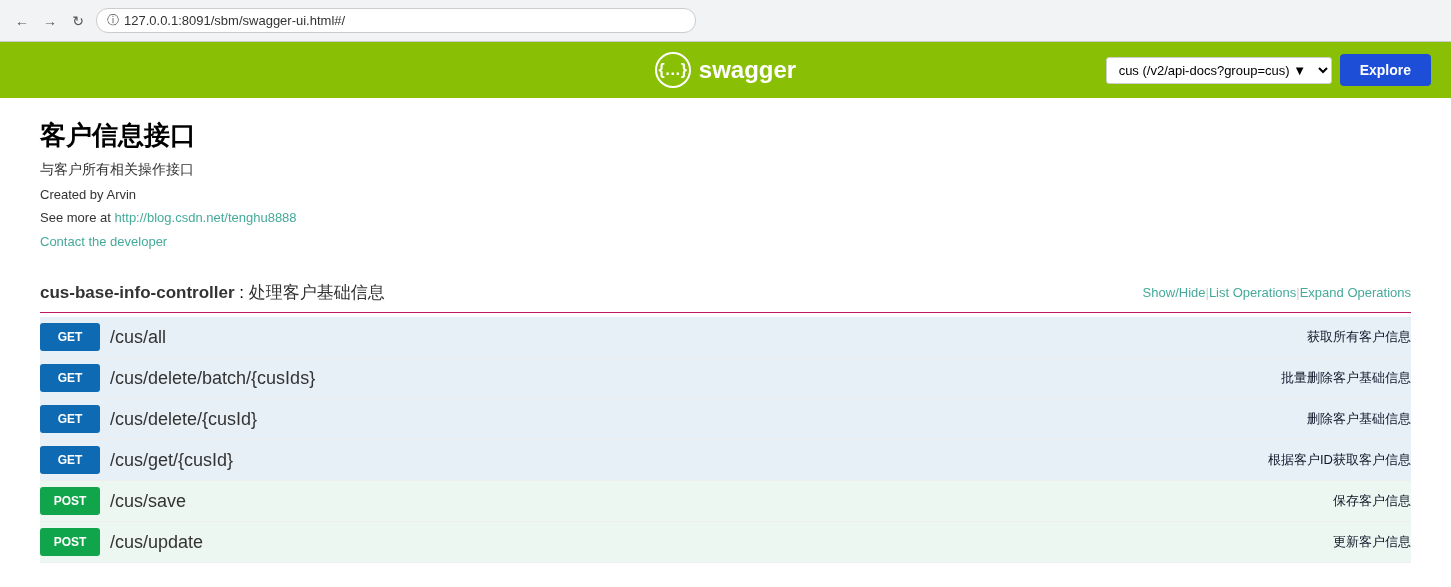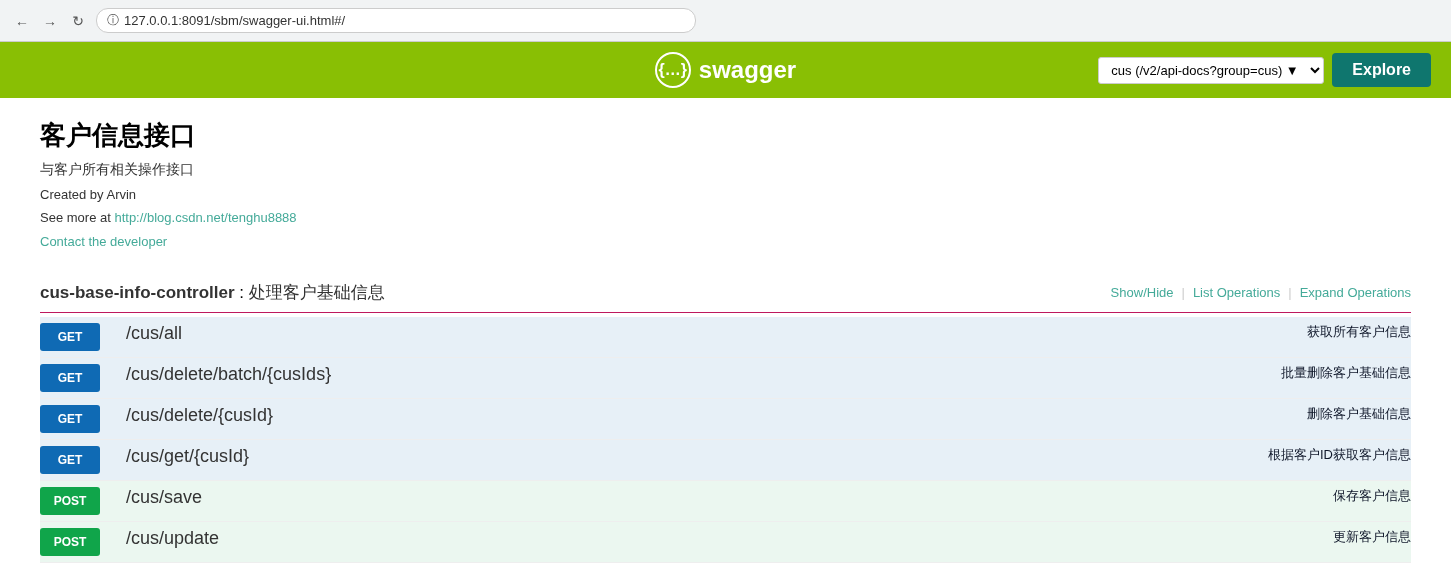--- a/index.html
+++ b/index.html
@@ -68,25 +68,25 @@
       gap: 8px;
     }
     .swagger-select {
       padding: 4px 8px;
       font-size: 13px;
       border: 1px solid #ccc;
       border-radius: 3px;
       background: white;
     }
     .explore-btn {
-      background: #0f766e;
+      background: #1d4ed8;
       color: white;
       border: none;
       padding: 8px 20px;
-      font-size: 16px;
+      font-size: 14px;
       font-weight: bold;
       border-radius: 4px;
       cursor: pointer;
     }
 
     
     .main-content {
       padding: 20px 40px;
       max-width: 1451px;
     }
@@ -129,39 +129,39 @@
     }
     .controller-title .controller-name {
       font-weight: bold;
       color: #333;
     }
     .controller-title .controller-desc {
       color: #333;
     }
     .controller-actions {
       display: flex;
-      gap: 8px;
+      gap: 0;
       font-size: 13px;
     }
     .controller-actions a {
       color: #4a9;
       text-decoration: none;
       cursor: pointer;
     }
     .controller-actions .divider {
       color: #ccc;
     }
 
     
     .api-row {
       display: flex;
+      align-items: center;
       padding: 6px 0;
       border-bottom: 1px solid #eee;
       min-height: 40px;
-      gap: 16px;
     }
     .api-row:nth-child(even) { background: #f9f9f9; }
     .api-row:nth-child(odd) { background: #fff; }
 
     .method-badge {
       min-width: 60px;
       height: 28px;
       border: none;
       border-radius: 3px;
       color: white;

